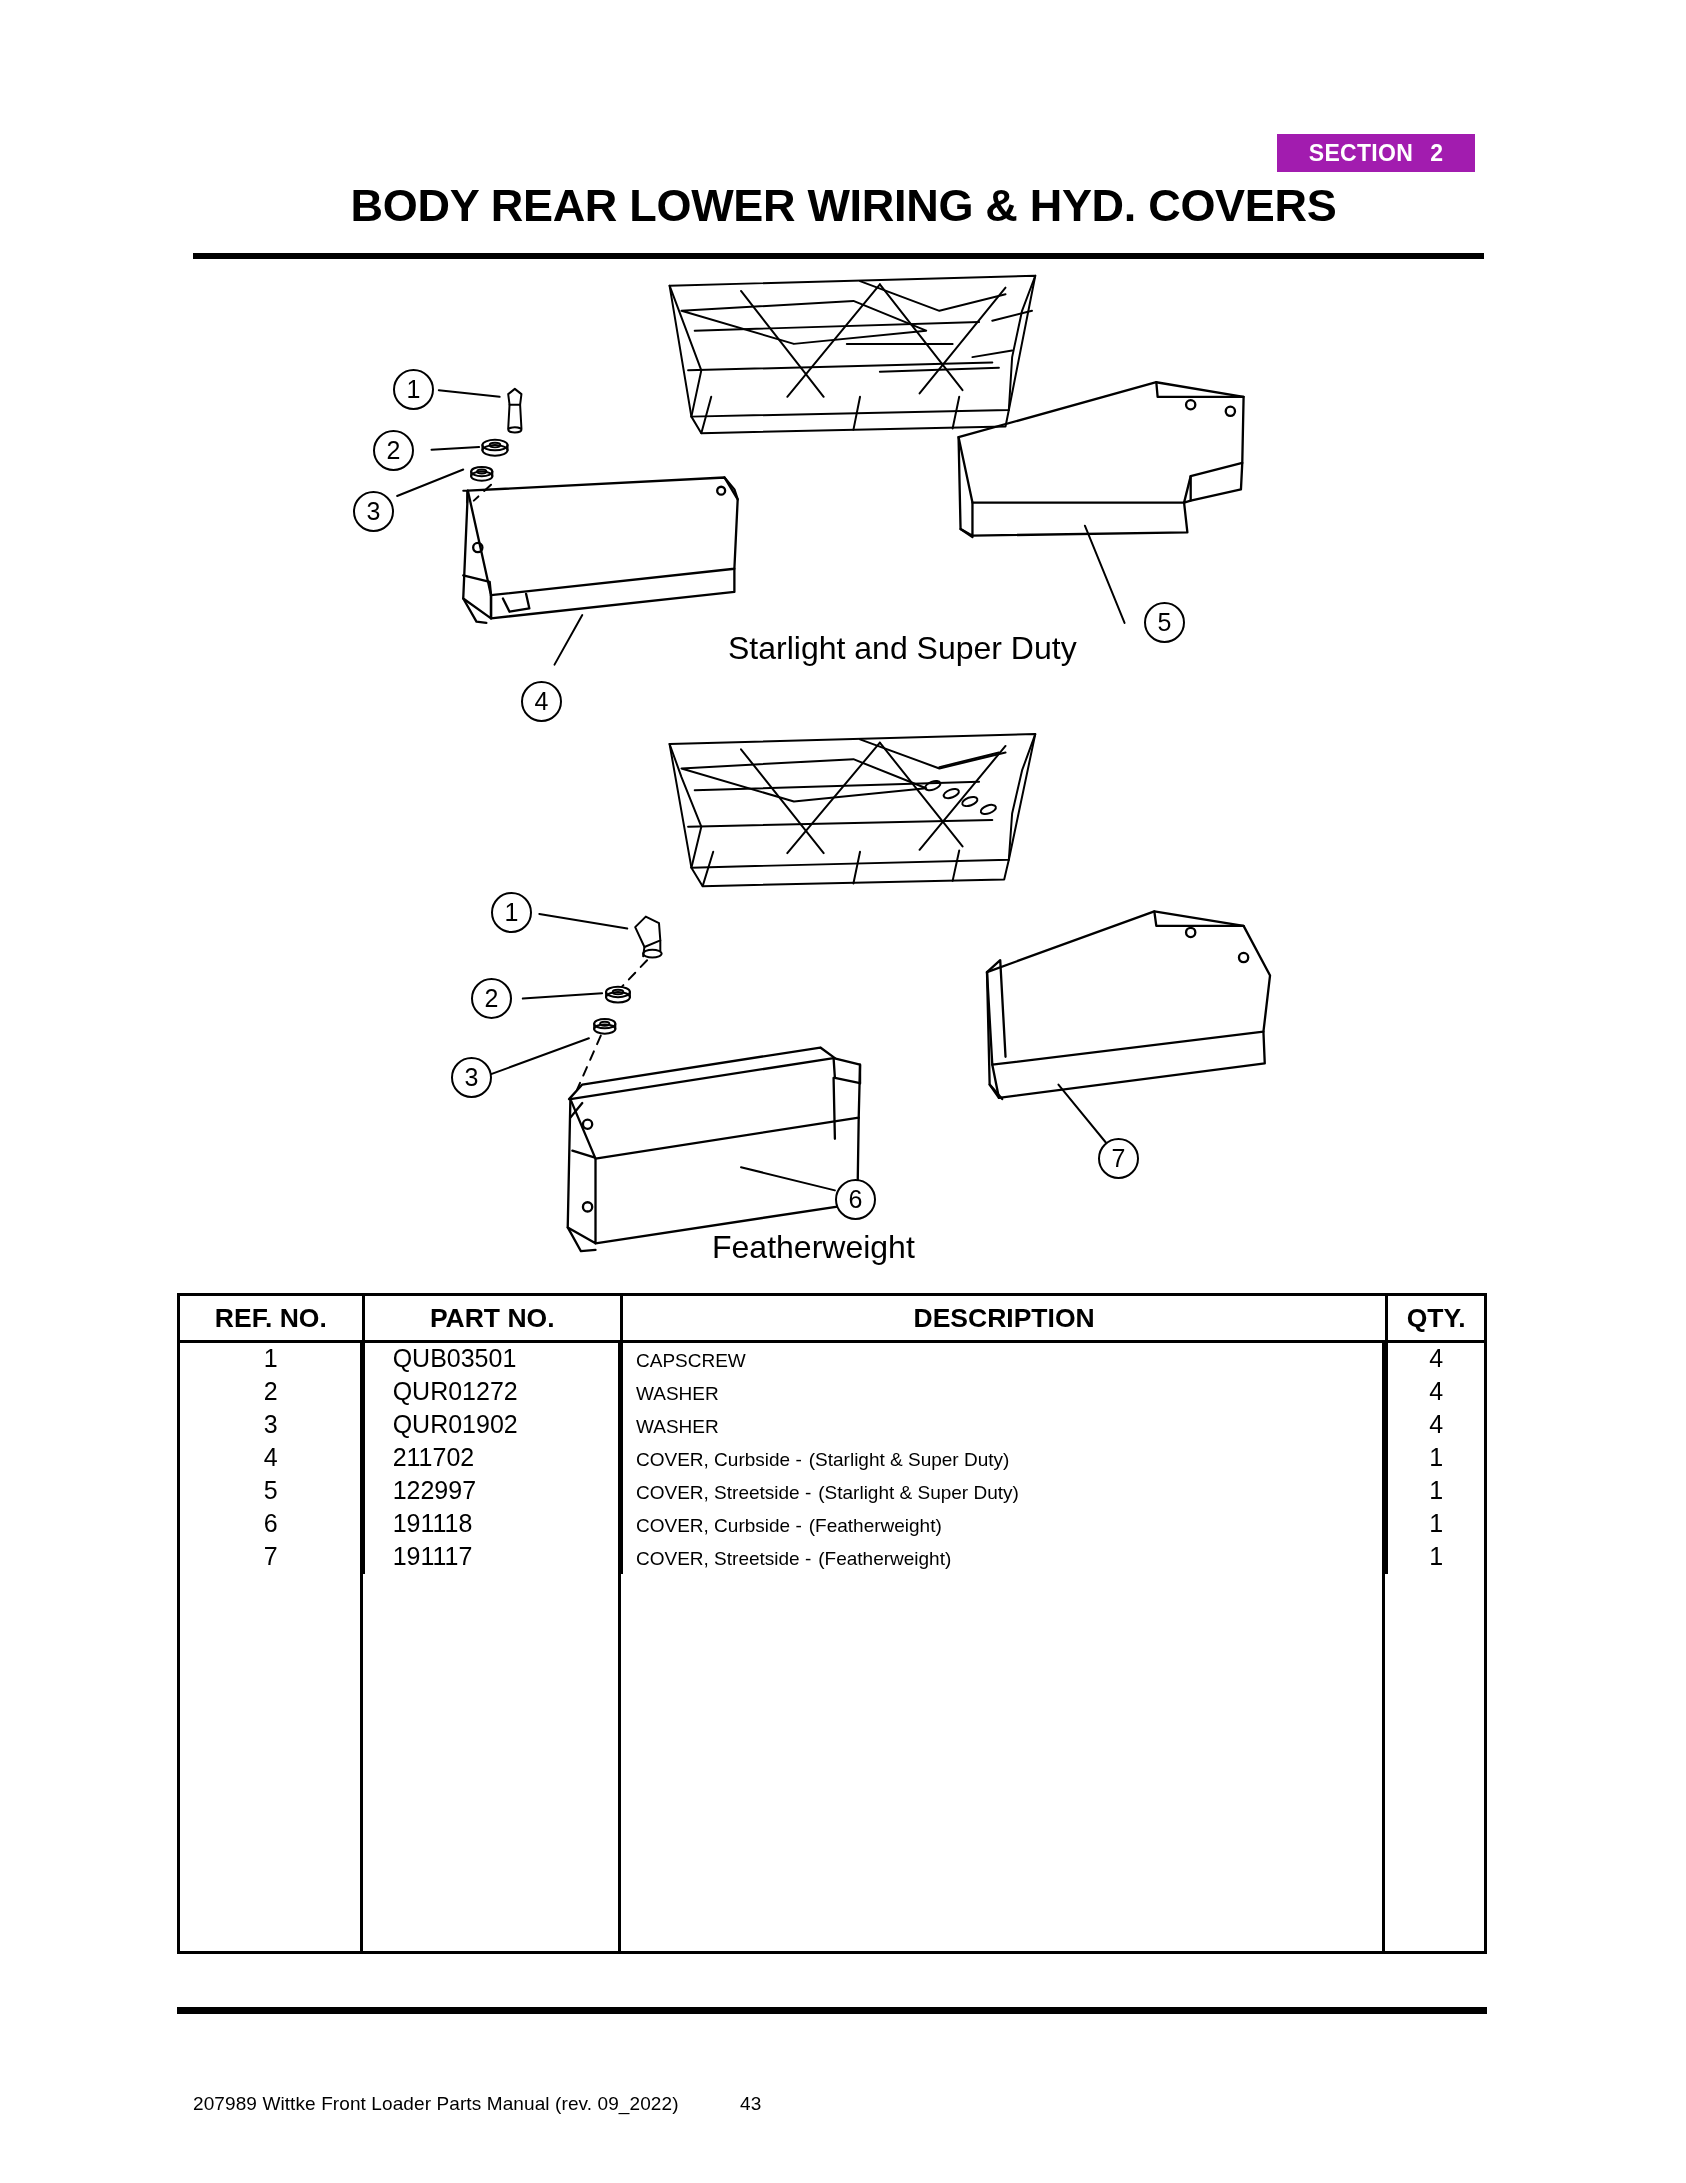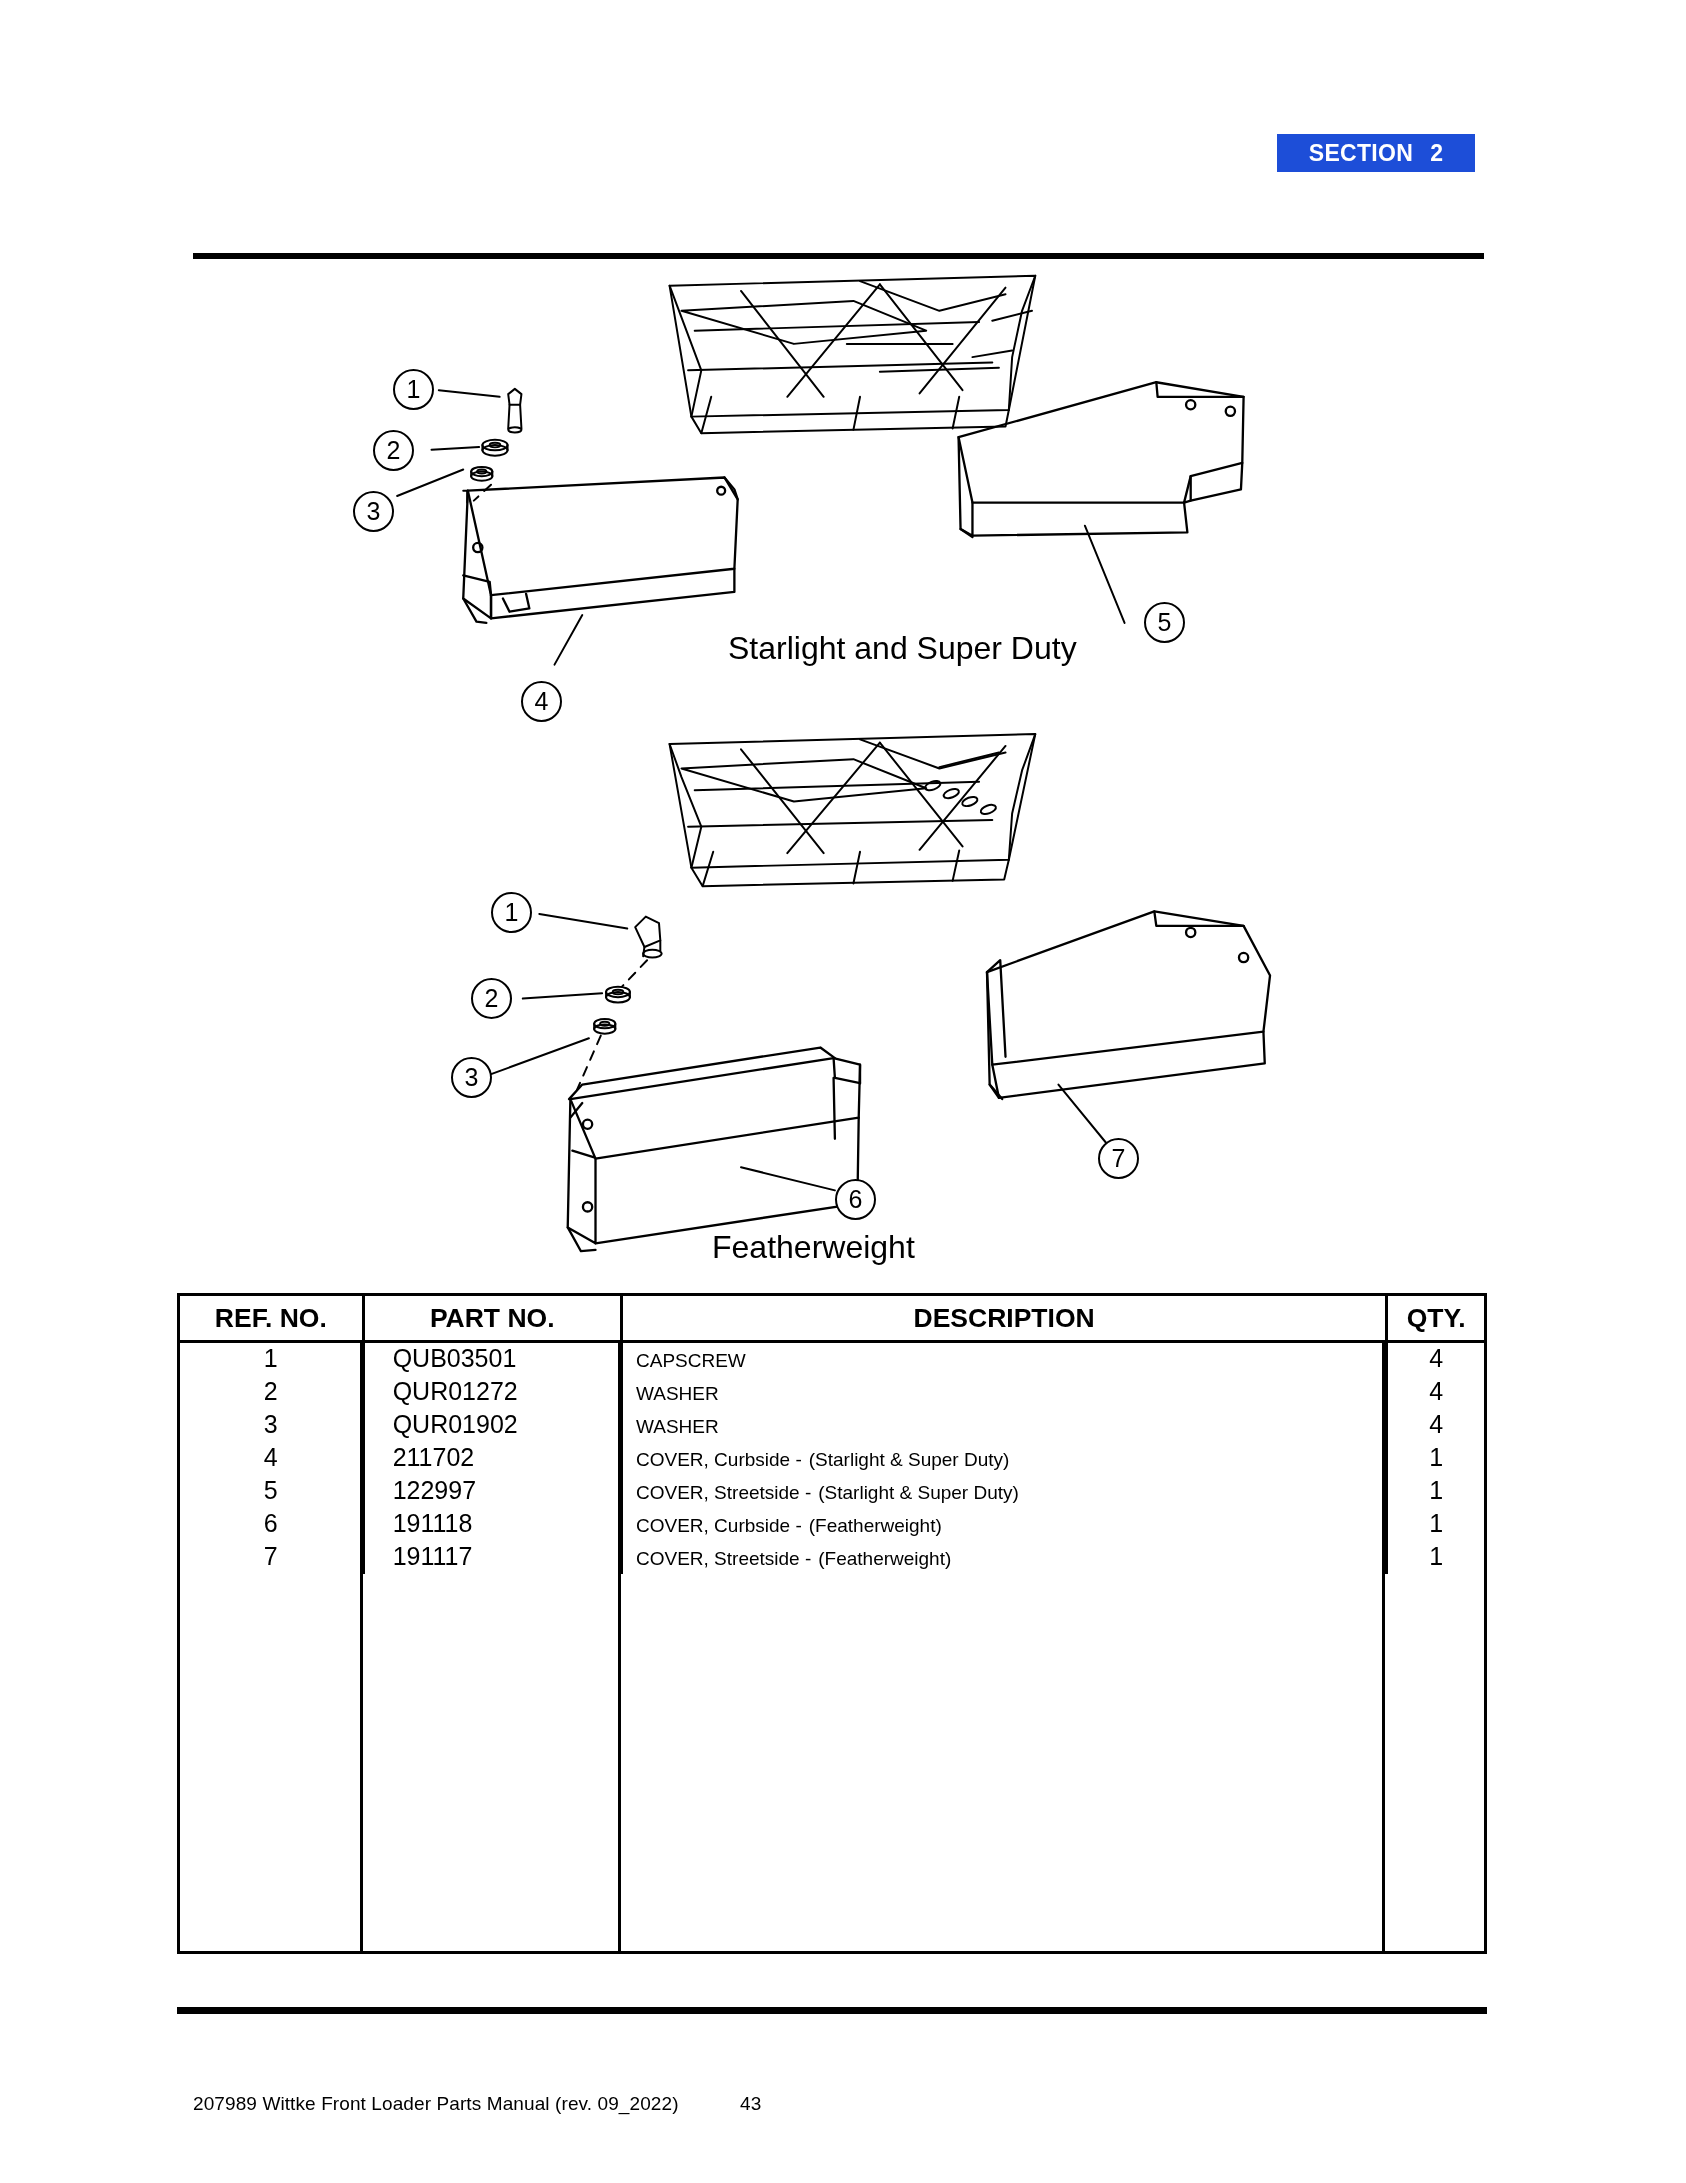--- a/index.html
+++ b/index.html
@@ -22,21 +22,21 @@
     height: 2183px;
   }
 
   
   .section-badge {
     position: absolute;
     left: 1277px;
     top: 134px;
     width: 198px;
     height: 38px;
-    background: #1d4ed8;
+    background: #a21caf;
     color: #ffffff;
     font-weight: bold;
     font-size: 24px;
     letter-spacing: 0.3px;
     display: flex;
     align-items: center;
     justify-content: center;
     gap: 17px;
   }
   .section-badge .label { font-size: 23px; }
@@ -178,20 +178,21 @@
 </head>
 <body>
 
 <div class="page">
 
   <div class="section-badge">
     <span class="label">SECTION</span>
     <span class="num">2</span>
   </div>
 
+  <div class="page-title">BODY REAR LOWER WIRING &amp; HYD. COVERS</div>
   <div class="title-rule"></div>
 
   <svg class="art" viewBox="0 0 2550 3301">
     <g fill="none" stroke="#000000" stroke-width="3.5" stroke-linejoin="round" stroke-linecap="round">
 
       <g stroke-width="3">
         <path d="M1012 432 L1565 417 L1525 620 L1045 630 Z"></path>
         <path d="M1012 432 L1030 480 L1060 560 L1045 630"></path>
         <path d="M1565 417 L1545 470 L1530 540 L1525 620"></path>
         <path d="M1050 500 L1480 487"></path>

